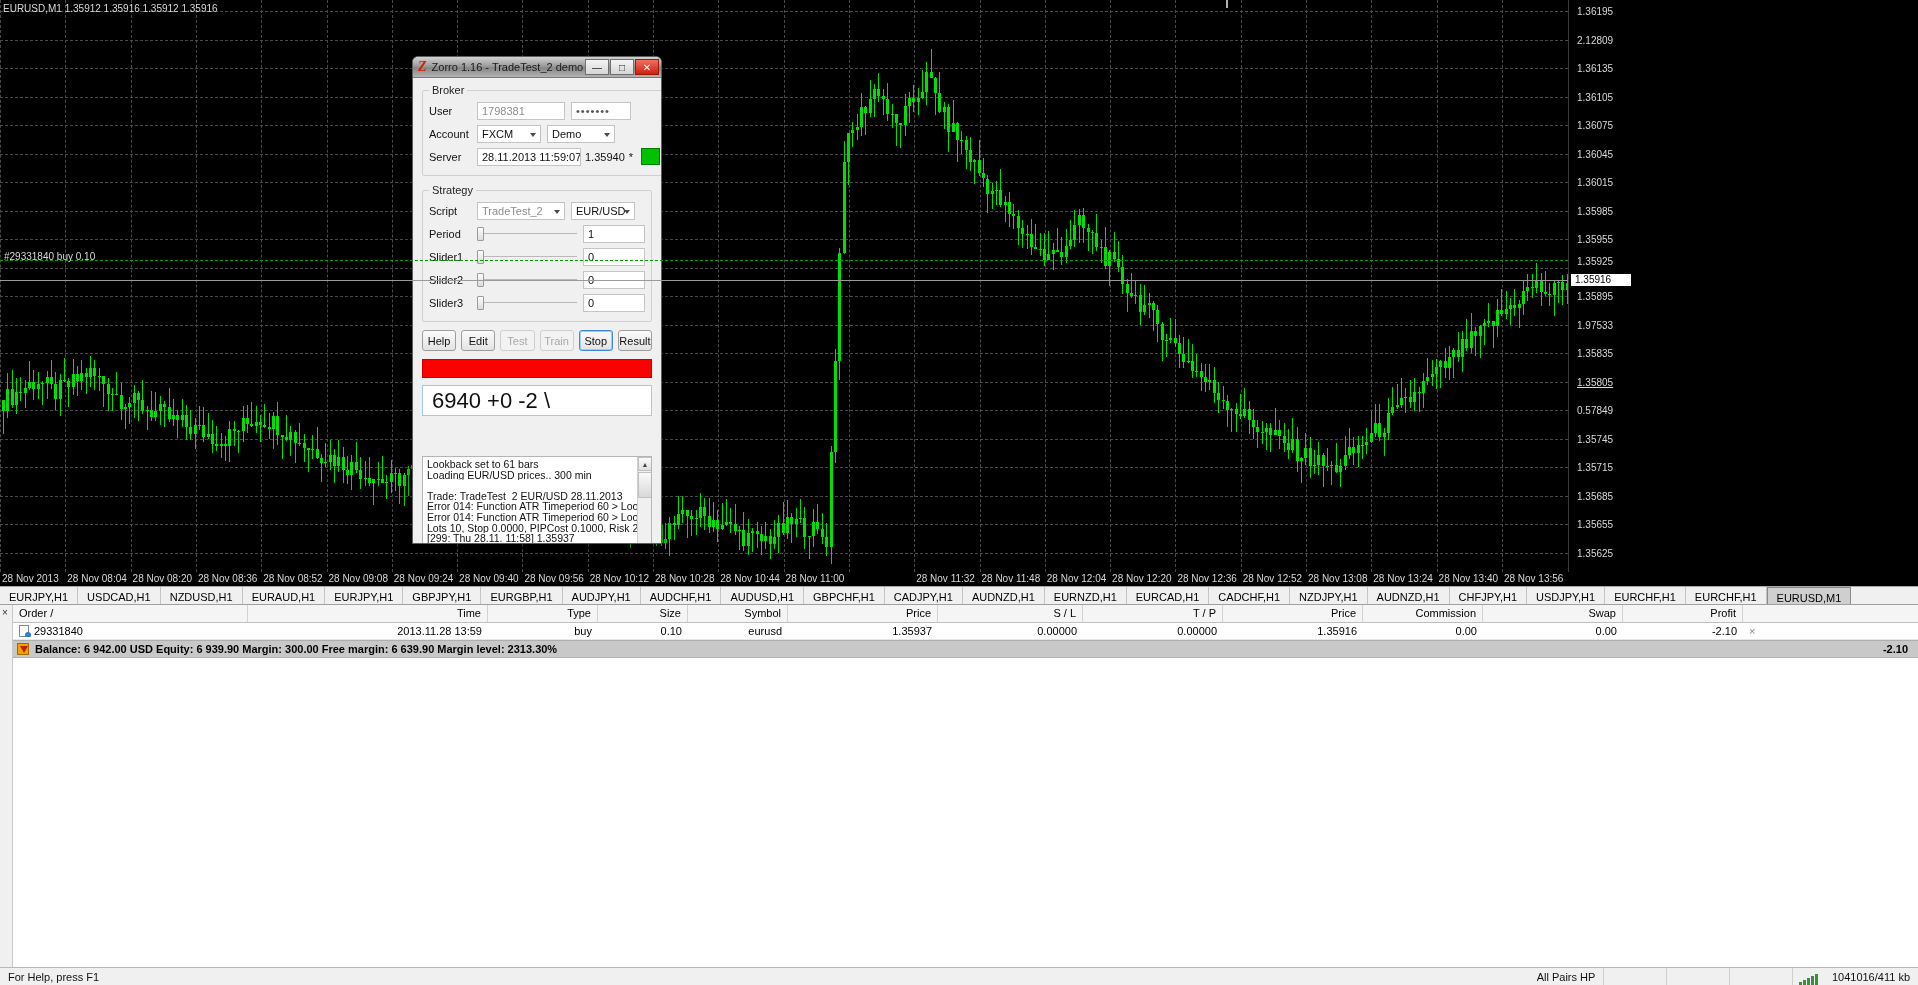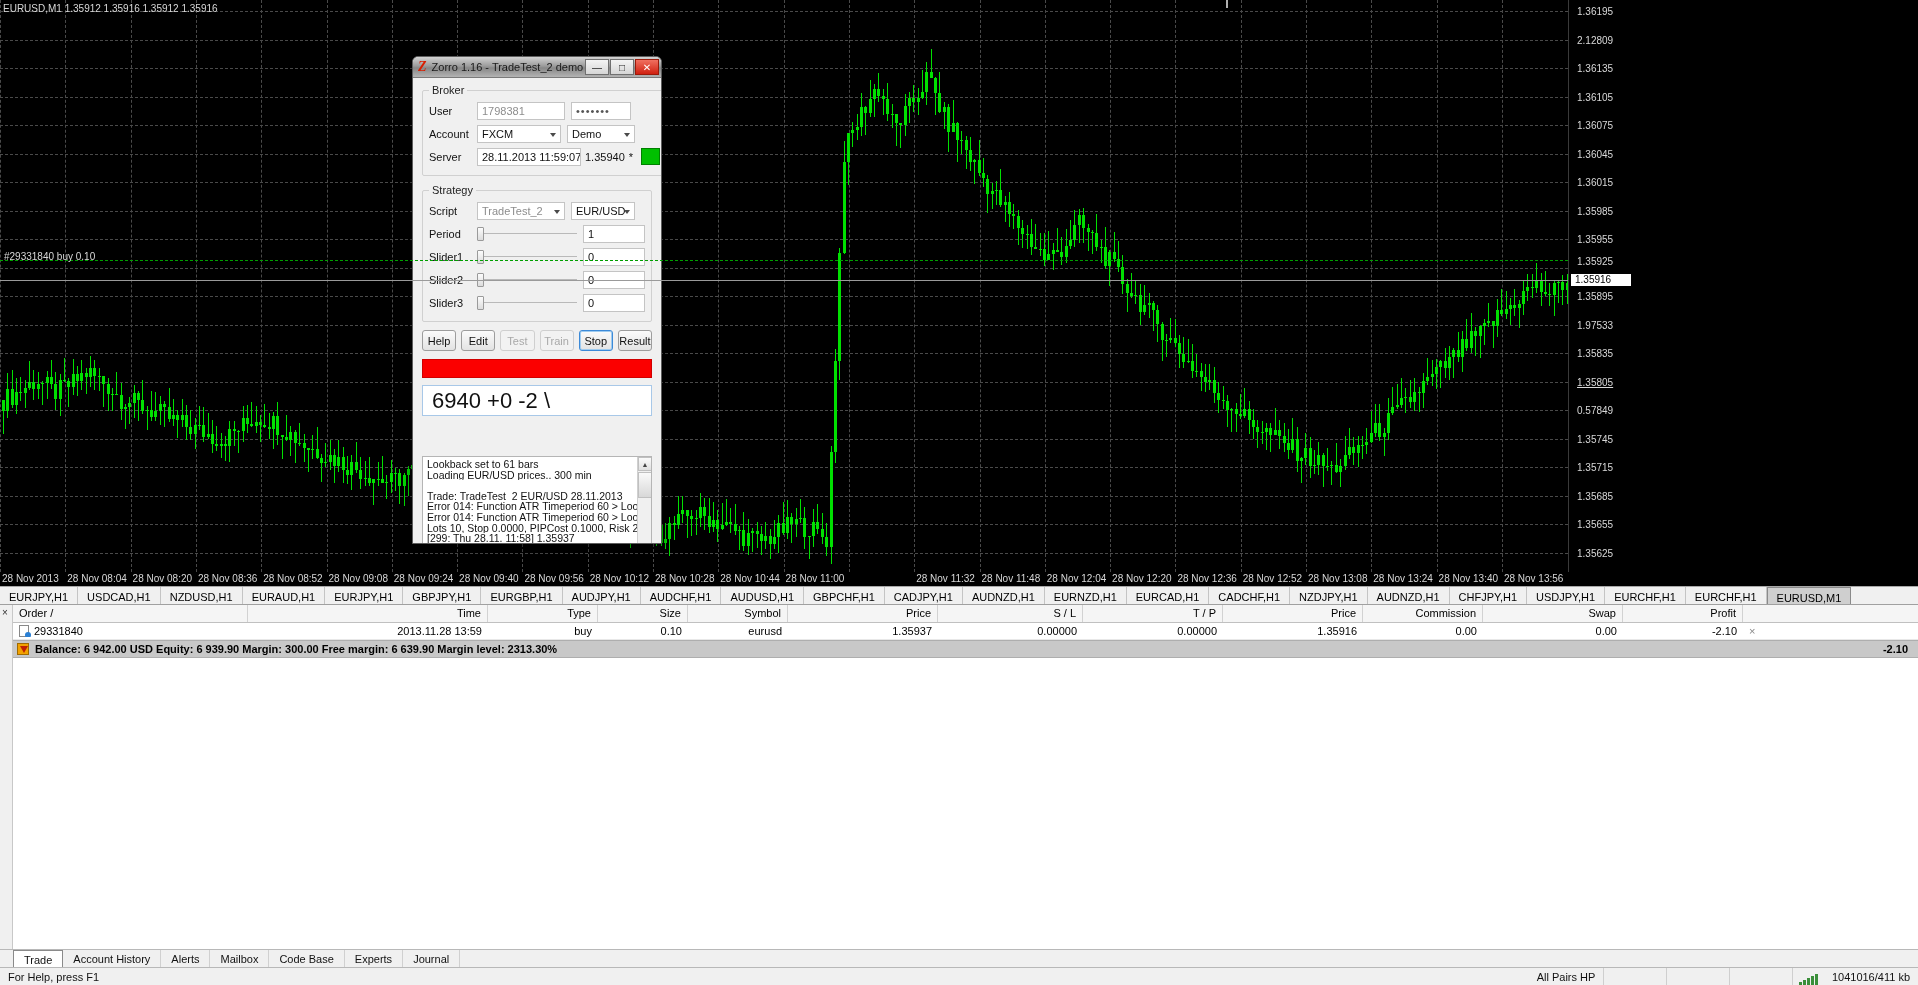--- a/index.html
+++ b/index.html
@@ -223,21 +223,21 @@
   .sel {
     height: 18px; border: 1px solid #c4c4c4; background: #fff;
     font-size: 11px; color: #8d8d8d; line-height: 16px; padding: 0 14px 0 4px;
     position: relative; overflow: hidden; white-space: nowrap;
   }
   .sel::after {
     content: ''; position: absolute; right: 4px; top: 7px;
     border-left: 3px solid transparent; border-right: 3px solid transparent;
     border-top: 4px solid #4a4a4a;
   }
-  .sel.w-acct { width: 84px; }
+  .sel.w-acct { width: 64px; }
   .sel.w-demo { width: 68px; margin-left: 6px; }
   .sel.enabled { color: #111; }
   .inp.w-server { width: 104px; color: #111; }
   .srv-star { font-size: 11px; color: #111; margin-left: 4px; }
   #srv-status {
     width: 19px; height: 17px; background: #00c000; border: 1px solid #008000;
     margin-left: 8px; flex: 0 0 auto;
   }
   .sel.w-script { width: 88px; }
   .sel.w-asset { width: 64px; margin-left: 6px; }
@@ -1200,29 +1200,20 @@
             <div class="td" style="color: rgb(136, 136, 136);">×</div>
           </div>
         </div>
       <div id="summary-row">
         <span class="arrow-down-icon"></span>
         <span>Balance: 6 942.00 USD  Equity: 6 939.90  Margin: 300.00  Free margin: 6 639.90  Margin level: 2313.30%</span>
         <span id="summary-profit">-2.10</span>
       </div>
     </div>
 
-    <div id="terminal-tabs">
-        <div class="term-tab active">Trade</div>
-        <div class="term-tab">Account History</div>
-        <div class="term-tab">Alerts</div>
-        <div class="term-tab">Mailbox</div>
-        <div class="term-tab">Code Base</div>
-        <div class="term-tab">Experts</div>
-        <div class="term-tab">Journal</div>
-      </div>
   </div>
 
   <div id="status-bar">
     <div class="sb-cell" id="sb-help">For Help, press F1</div>
     <div id="sb-spacer"></div>
     <div class="sb-cell">All Pairs HP</div>
     <div class="sb-cell">&nbsp;&nbsp;&nbsp;&nbsp;&nbsp;&nbsp;&nbsp;&nbsp;&nbsp;&nbsp;&nbsp;&nbsp;&nbsp;&nbsp;&nbsp;</div>
     <div class="sb-cell">&nbsp;&nbsp;&nbsp;&nbsp;&nbsp;&nbsp;&nbsp;&nbsp;&nbsp;&nbsp;&nbsp;&nbsp;&nbsp;&nbsp;&nbsp;</div>
     <div class="sb-cell">&nbsp;&nbsp;&nbsp;&nbsp;&nbsp;&nbsp;&nbsp;&nbsp;&nbsp;&nbsp;&nbsp;&nbsp;&nbsp;&nbsp;&nbsp;</div>
     <div id="sb-signal">

